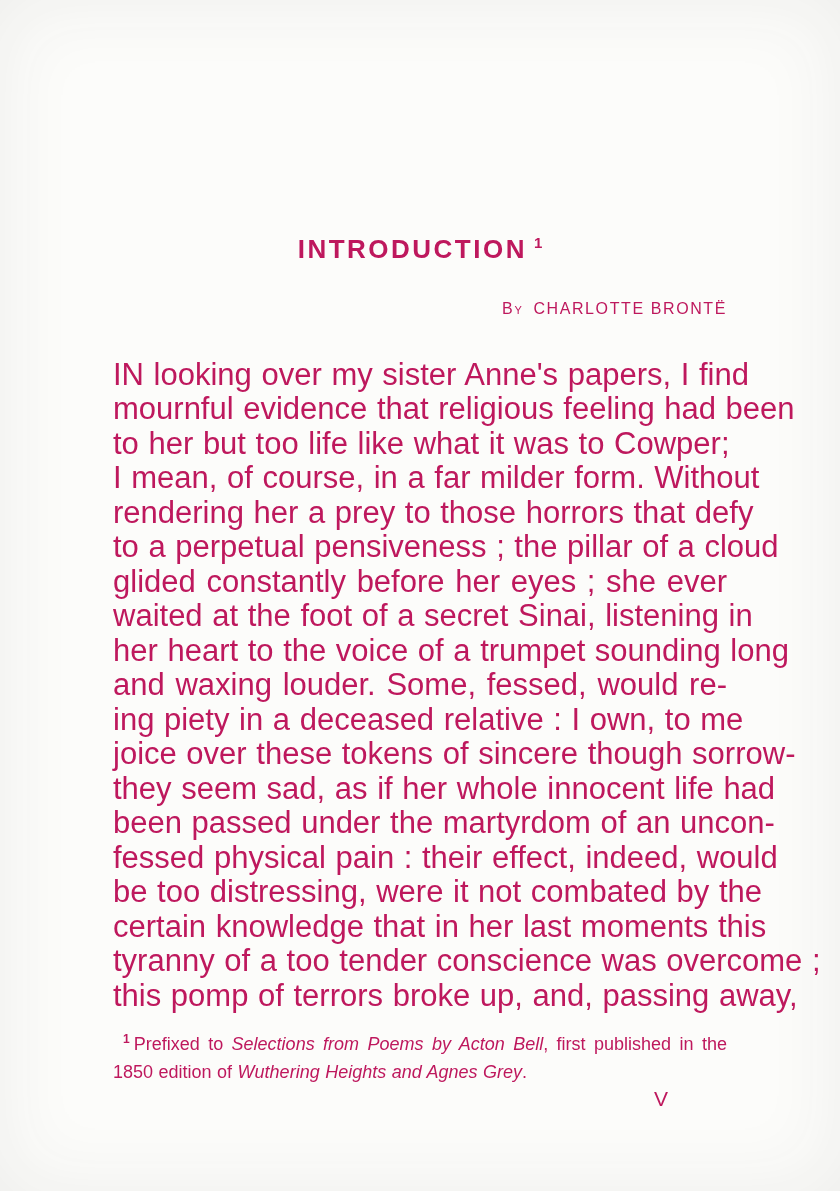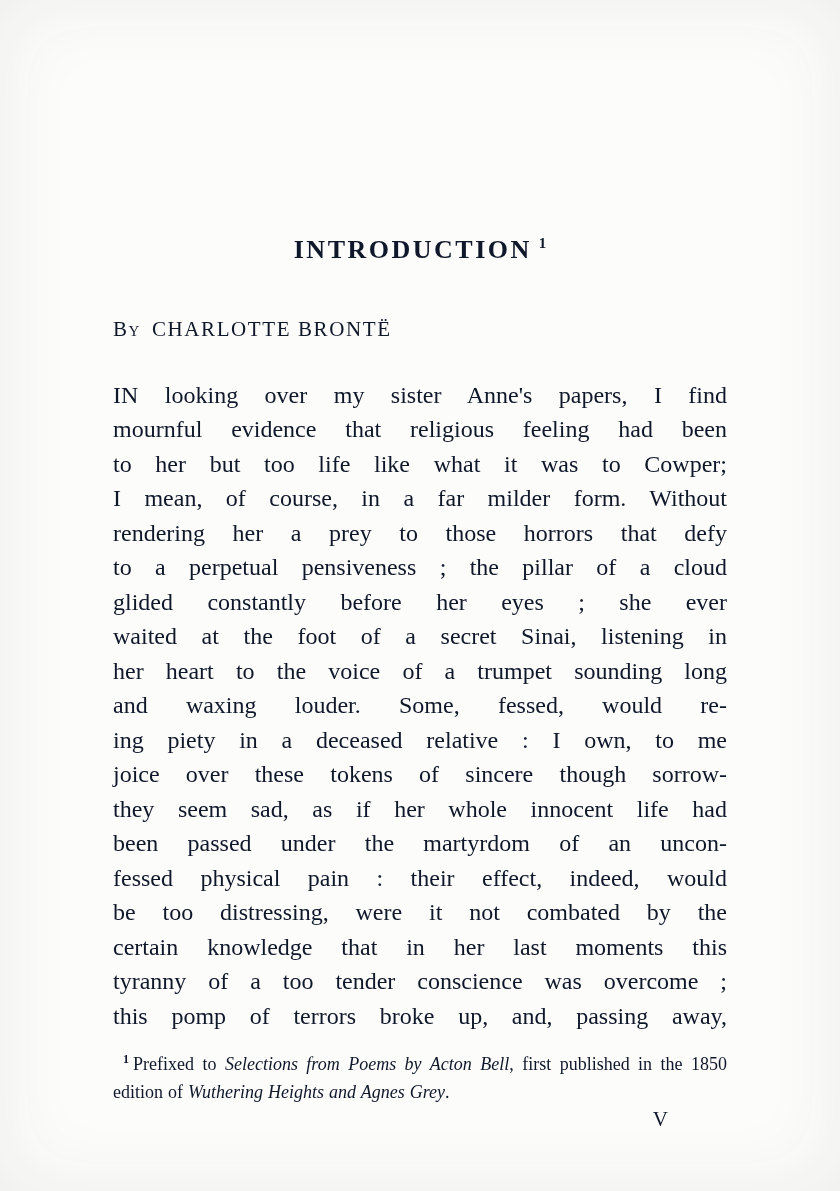--- a/index.html
+++ b/index.html
@@ -7,22 +7,22 @@
     padding: 0;
     background: #ffffff;
   }
   .page {
     position: relative;
     width: 840px;
     height: 1191px;
     margin: 0 auto;
     background: #fcfcfa;
     box-shadow: inset 0 0 80px rgba(60,60,55,0.07);
-    color: #0f172a;
-    font-family: Liberation Serif, serif;
+    color: #be185d;
+    font-family: Liberation Sans, sans-serif;
     overflow: hidden;
   }
   .content {
     width: 614px;
     margin: 0 auto;
     padding-top: 228px;
   }
   .title {
     margin: 0;
     text-align: center;
@@ -31,35 +31,35 @@
     letter-spacing: 2.5px;
     line-height: 30px;
   }
   .title-sup {
     font-size: 15px;
     vertical-align: super;
     margin-left: 7px;
     letter-spacing: 0;
   }
   .byline {
-    margin-top: 52px;
-    text-align: left;
-    font-size: 21px;
+    margin-top: 33px;
+    text-align: right;
+    font-size: 16px;
     letter-spacing: 1.6px;
     line-height: 24px;
   }
   .smallcaps {
     font-variant: small-caps;
   }
   .byline-name {
     margin-left: 4px;
   }
   .body-text {
     margin-top: 37px;
-    font-size: 24px;
+    font-size: 31px;
     line-height: 34.5px;
     word-spacing: 1px;
   }
   .line {
     text-align: justify;
     text-align-last: justify;
     text-justify: inter-word;
     white-space: nowrap;
   }
   .line-last {

